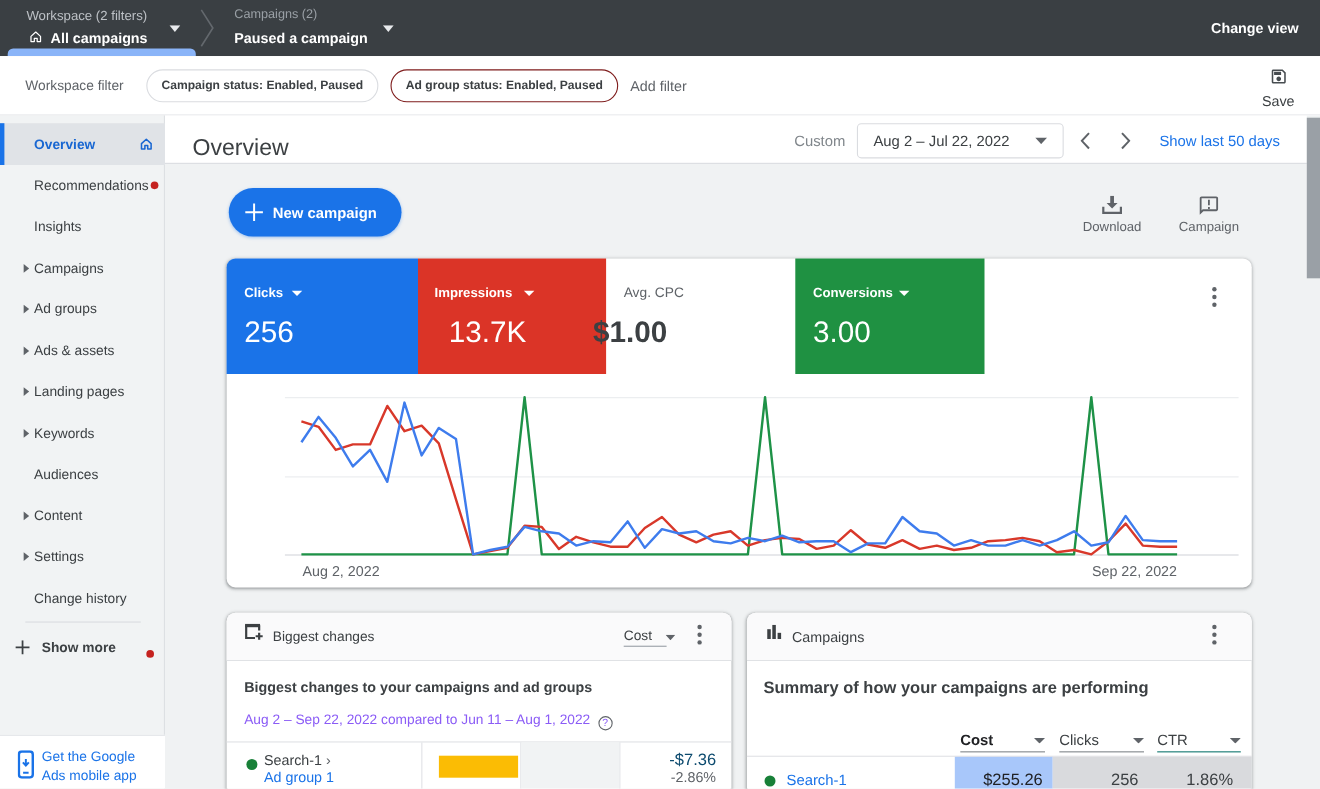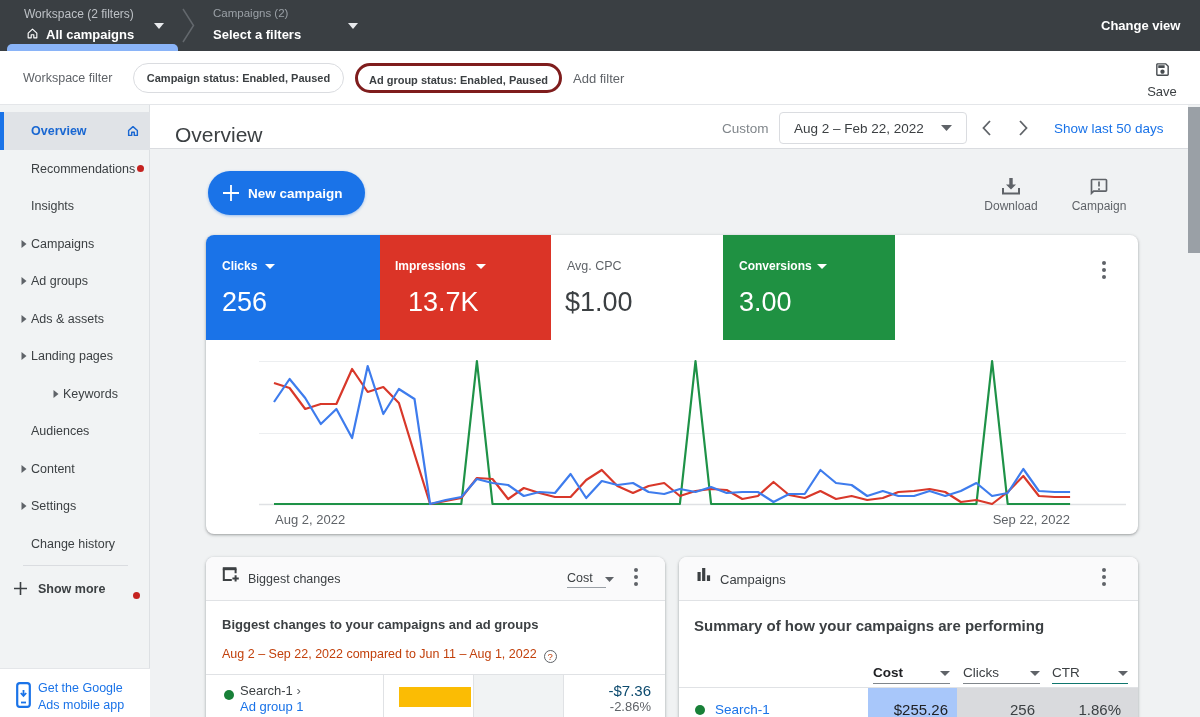--- a/index.html
+++ b/index.html
@@ -21,42 +21,42 @@
     <path d="M12 4 L4 11.2 V20 H9.6 V14.4 H14.4 V20 H20 V11.2 Z" fill="none" stroke="#fff" stroke-width="2.1" stroke-linejoin="round"></path>
   </svg>
 <div class="a" style="left:46px;top:27px;font-size:13px;font-weight:bold;color:#fff;">All campaigns</div>
 <svg class="a" style="left:154px;top:23px;" width="10" height="6" viewBox="0 0 10 6">
     <polygon points="0,0 10,0 5,6" fill="#e8eaed"></polygon>
   </svg>
 <svg class="a" style="left:182px;top:8px;" width="13" height="35" viewBox="0 0 13 35">
     <path d="M1 1 L11.5 17.5 L1 34" fill="none" stroke="#63686d" stroke-width="1.5"></path>
   </svg>
 <div class="a" style="left:213px;top:7px;font-size:11.5px;color:#9aa0a6;">Campaigns (2)</div>
-<div class="a" style="left:213px;top:27px;font-size:13px;font-weight:bold;color:#fff;">Select a filters</div>
+<div class="a" style="left:213px;top:27px;font-size:13px;font-weight:bold;color:#fff;">Paused a campaign</div>
 <svg class="a" style="left:348px;top:23px;" width="10" height="6" viewBox="0 0 10 6">
     <polygon points="0,0 10,0 5,6" fill="#e8eaed"></polygon>
   </svg>
 <div class="a" style="left:1101px;top:18px;font-size:13px;font-weight:bold;color:#fff;">Change view</div>
 <div class="a" style="left:7px;top:44px;width:171px;height:7px;background:#8ab4f8;border-radius:5px 5px 0 0;"></div>
 
 <div class="a" style="left:0;top:51px;width:1200px;height:54px;background:#fff;border-bottom:1px solid #e4e6e9;"></div>
 <div class="a" style="left:23px;top:71px;font-size:12.5px;color:#5f6368;">Workspace filter</div>
 <div class="a" style="left:133px;top:63px;width:211px;height:30px;border:1px solid #dadce0;border-radius:16px;font-size:11px;font-weight:bold;color:#3c4043;text-align:center;line-height:28px;">Campaign status: Enabled, Paused</div>
-<div class="a" style="left:355px;top:63px;width:207px;height:30px;border:3px solid #7f1d1d;border-radius:16px;font-size:11px;font-weight:bold;color:#3c4043;text-align:center;line-height:28px;">Ad group status: Enabled, Paused</div>
+<div class="a" style="left:355px;top:63px;width:207px;height:30px;border:1px solid #7f1d1d;border-radius:16px;font-size:11px;font-weight:bold;color:#3c4043;text-align:center;line-height:28px;">Ad group status: Enabled, Paused</div>
 <div class="a" style="left:573px;top:71px;font-size:13px;color:#5f6368;">Add filter</div>
 <svg class="a" style="left:1154px;top:61px;" width="17" height="17" viewBox="0 0 24 24" fill="#474c50">
     <path d="M17 3H5c-1.11 0-2 .9-2 2v14c0 1.1.89 2 2 2h14c1.1 0 2-.9 2-2V7l-4-4zm2 16H5V5h11.17L19 7.83V19zm-7-7c-1.66 0-3 1.34-3 3s1.34 3 3 3 3-1.34 3-3-1.34-3-3-3zM6 6h9v4H6z"></path>
   </svg>
 <div class="a" style="left:1138px;top:84px;width:48px;text-align:center;font-size:13px;color:#3c4043;">Save</div>
 
 <div class="a" style="left:150px;top:105px;width:1050px;height:44px;background:#fff;border-bottom:1px solid #dadce0;"></div>
 <div class="a" style="left:175px;top:123px;font-size:21px;color:#3c4043;">Overview</div>
 <div class="a" style="left:722px;top:121px;font-size:13.5px;color:#80868b;">Custom</div>
 <div class="a" style="left:779px;top:112px;width:188px;height:32px;border:1px solid #dadce0;border-radius:4px;background:#fff;"></div>
-<div class="a" style="left:794px;top:121px;font-size:13.5px;color:#3c4043;">Aug 2 – Feb 22, 2022</div>
+<div class="a" style="left:794px;top:121px;font-size:13.5px;color:#3c4043;">Aug 2 – Jul 22, 2022</div>
 <svg class="a" style="left:941px;top:125px;" width="11" height="6" viewBox="0 0 11 6">
     <polygon points="0,0 11,0 5.5,6" fill="#5f6368"></polygon>
   </svg>
 <svg class="a" style="left:982px;top:120px;" width="9" height="16" viewBox="0 0 9 16">
     <path d="M8 1 L1.5 8 L8 15" fill="none" stroke="#5f6368" stroke-width="1.8"></path>
   </svg>
 <svg class="a" style="left:1019px;top:120px;" width="9" height="16" viewBox="0 0 9 16">
     <path d="M1 1 L7.5 8 L1 15" fill="none" stroke="#5f6368" stroke-width="1.8"></path>
   </svg>
 <div class="a" style="left:1054px;top:121px;font-size:13.5px;color:#1a73e8;">Show last 50 days</div>
@@ -91,21 +91,21 @@
       <polygon points="0.5,0.5 5.5,4.5 0.5,8.5" fill="#5f6368"></polygon>
     </svg>
     <span class="lbl">Ads &amp; assets</span>
   </div>
 <div class="sideitem" style="top:337px;">
     <svg class="tri" width="6" height="9" viewBox="0 0 6 9">
       <polygon points="0.5,0.5 5.5,4.5 0.5,8.5" fill="#5f6368"></polygon>
     </svg>
     <span class="lbl">Landing pages</span>
   </div>
-<div class="sideitem" style="top:374.5px;margin-left:32px;">
+<div class="sideitem" style="top:374.5px;">
     <svg class="tri" width="6" height="9" viewBox="0 0 6 9">
       <polygon points="0.5,0.5 5.5,4.5 0.5,8.5" fill="#5f6368"></polygon>
     </svg>
     <span class="lbl">Keywords</span>
   </div>
 <div class="sideitem" style="top:412px;">
     <span class="lbl">Audiences</span>
   </div>
 <div class="sideitem" style="top:449.5px;">
     <svg class="tri" width="6" height="9" viewBox="0 0 6 9">
@@ -161,21 +161,21 @@
 <svg class="a" style="left:265px;top:264px;" width="10" height="5" viewBox="0 0 10 5">
     <polygon points="0,0 10,0 5,5" fill="#fff"></polygon>
   </svg>
 <div class="a" style="left:222px;top:287px;font-size:27px;color:#fff;">256</div>
 <div class="a" style="left:395px;top:259px;font-size:12px;font-weight:bold;color:#fff;">Impressions</div>
 <svg class="a" style="left:476px;top:264px;" width="10" height="5" viewBox="0 0 10 5">
     <polygon points="0,0 10,0 5,5" fill="#fff"></polygon>
   </svg>
 <div class="a" style="left:408px;top:287px;font-size:27px;color:#fff;">13.7K</div>
 <div class="a" style="left:567px;top:259px;font-size:12.5px;color:#5f6368;">Avg. CPC</div>
-<div class="a" style="left:565px;top:287px;font-size:27px;color:#3c4043;">$1.00</div>
+<div class="a" style="left:539px;top:287px;font-size:27px;color:#3c4043;font-weight:bold;">$1.00</div>
 <div class="a" style="left:739px;top:259px;font-size:12px;font-weight:bold;color:#fff;">Conversions</div>
 <svg class="a" style="left:817px;top:264px;" width="10" height="5" viewBox="0 0 10 5">
     <polygon points="0,0 10,0 5,5" fill="#fff"></polygon>
   </svg>
 <div class="a" style="left:739px;top:287px;font-size:27px;color:#fff;">3.00</div>
 <div class="a kebab" style="left:1102px;top:261px;">
     <i></i>
     <i></i>
     <i></i>
   </div>
@@ -201,21 +201,21 @@
 <div class="a" style="left:248px;top:572px;font-size:12.5px;color:#3c4043;">Biggest changes</div>
 <div class="a" style="left:567px;top:571px;font-size:12.5px;color:#3c4043;border-bottom:1px solid #9aa0a6;padding:0 4px 2px 0;width:39px;">Cost <svg width="9" height="5" viewBox="0 0 9 5" style="position:absolute;right:-8px;top:6px;">
       <polygon points="0,0 9,0 4.5,5" fill="#5f6368"></polygon>
     </svg></div>
 <div class="a kebab" style="left:634px;top:568px;">
     <i></i>
     <i></i>
     <i></i>
   </div>
 <div class="a" style="left:222px;top:617px;font-size:13px;font-weight:bold;color:#3c4043;">Biggest changes to your campaigns and ad groups</div>
-<div class="a" style="left:222px;top:647px;font-size:12.5px;color:#c2410c;">Aug 2 – Sep 22, 2022 compared to Jun 11 – Aug 1, 2022&nbsp;&nbsp;<span style="display:inline-block;width:13px;height:13px;border:1.2px solid #5f6368;border-radius:50%;font-size:9.5px;text-align:center;line-height:12px;vertical-align:-2px;">?</span></div>
+<div class="a" style="left:222px;top:647px;font-size:12.5px;color:#8b5cf6;">Aug 2 – Sep 22, 2022 compared to Jun 11 – Aug 1, 2022&nbsp;&nbsp;<span style="display:inline-block;width:13px;height:13px;border:1.2px solid #5f6368;border-radius:50%;font-size:9.5px;text-align:center;line-height:12px;vertical-align:-2px;">?</span></div>
 <div class="a" style="left:206px;top:674px;width:459px;height:1px;background:#e0e2e5;"></div>
 <div class="a" style="left:383px;top:675px;width:1px;height:42px;background:#e0e2e5;"></div>
 <div class="a" style="left:473px;top:675px;width:1px;height:42px;background:#e0e2e5;"></div>
 <div class="a" style="left:563px;top:675px;width:1px;height:42px;background:#e0e2e5;"></div>
 <div class="a" style="left:474px;top:675px;width:89px;height:42px;background:#f1f3f4;"></div>
 <div class="a" style="left:399px;top:687px;width:72px;height:20px;background:#fbbc04;"></div>
 <div class="a" style="left:224px;top:690px;width:10px;height:10px;border-radius:50%;background:#188038;"></div>
 <div class="a" style="left:240px;top:683px;font-size:13px;color:#3c4043;">Search-1 <span style="color:#5f6368;">›</span></div>
 <div class="a" style="left:240px;top:699px;font-size:13px;color:#1a73e8;">Ad group 1</div>
 <div class="a" style="left:551px;top:682px;width:100px;text-align:right;font-size:15px;color:#0c4a6e;">-$7.36</div>

